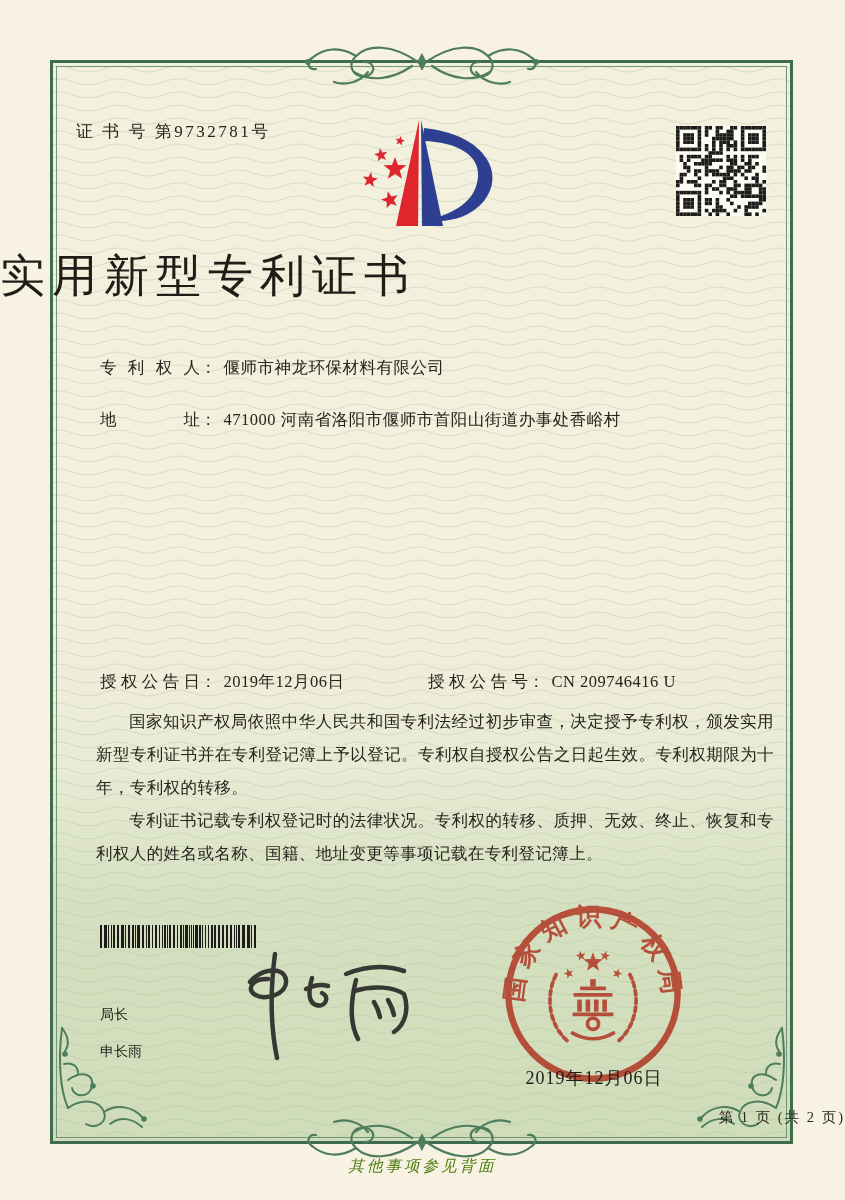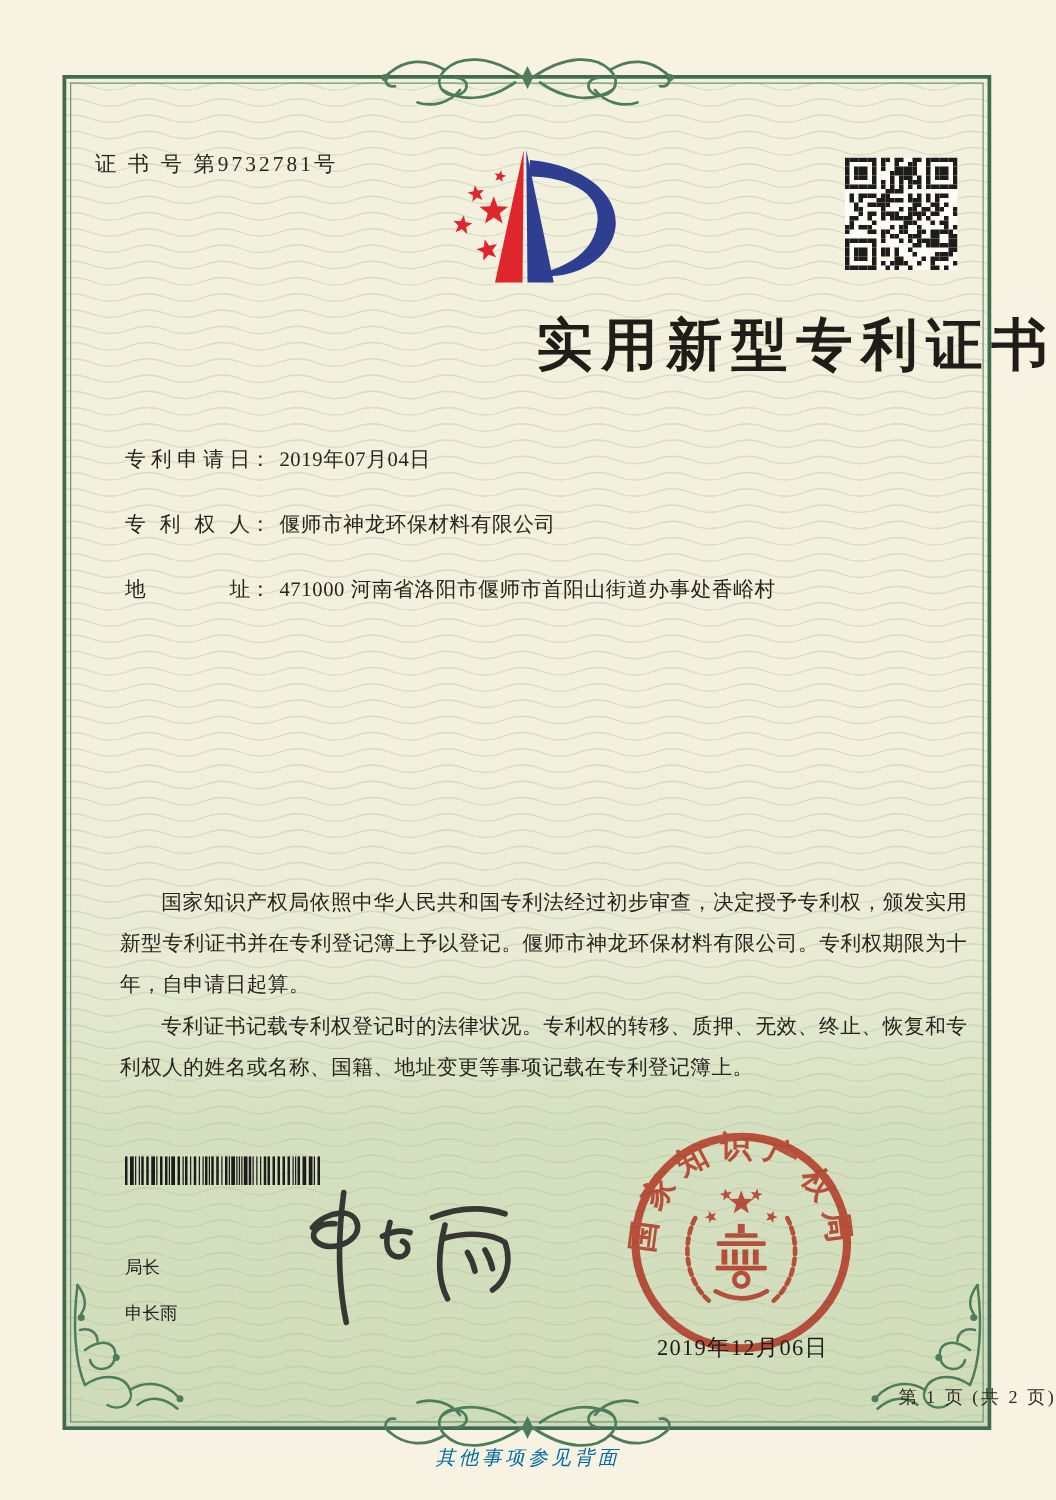--- a/index.html
+++ b/index.html
@@ -9,40 +9,40 @@
   body{font-family:"Liberation Serif","DejaVu Serif",serif;}
   .page{position:relative;width:845px;height:1200px;background:var(--paper);overflow:hidden;margin:0 auto;}
   .frame{position:absolute;left:50px;top:60px;width:743px;height:1084px;border:3px solid var(--green);box-sizing:border-box;pointer-events:none;}
   .frame-inner{position:absolute;inset:3px;border:1px solid #6f9679;}
   .tint{position:absolute;left:53px;top:63px;width:737px;height:1078px;
     background:linear-gradient(180deg,rgba(205,221,185,0.10) 0%,rgba(205,221,185,0.10) 50%,rgba(205,221,185,0.35) 66%,rgba(199,216,178,0.70) 78%,rgba(196,214,174,0.78) 100%);}
   .waves{position:absolute;left:53px;top:63px;width:737px;height:1078px;opacity:.38;}
   .cert-no{position:absolute;left:76px;top:120px;font-size:17px;letter-spacing:2.5px;color:var(--ink);}
   .logo{position:absolute;left:333px;top:114px;width:180px;height:122px;}
   .qr{position:absolute;left:676px;top:126px;width:90px;height:90px;}
-  .title{position:absolute;left:0;top:246px;width:845px;text-align:right;font-size:45px;font-weight:700;
+  .title{position:absolute;left:0;top:246px;width:845px;text-align:left;font-size:45px;font-weight:400;
          letter-spacing:7px;color:#1e1d18;margin:0;}
   .fields{position:absolute;left:100px;top:357px;width:660px;font-size:16.5px;color:var(--ink);}
   .frow{height:52px;white-space:nowrap;}
   .flabel{display:inline-block;width:100px;text-align:justify;text-align-last:justify;vertical-align:top;}
   .fcolon{display:inline-block;margin-right:7px;}
   .fvalue{letter-spacing:0.5px;}
   .grant-row{position:absolute;left:100px;top:671px;width:680px;font-size:16.5px;color:var(--ink);white-space:nowrap;}
   .grant-second{position:absolute;left:328px;top:0;}
   .paras{position:absolute;left:96px;top:705px;width:678px;font-size:16.5px;line-height:33px;color:var(--ink);
          text-align:justify;}
   .paras p{margin:0;text-indent:2em;letter-spacing:0.4px;}
   .barcode{position:absolute;left:100px;top:925px;width:158px;height:23px;}
   .signatory{position:absolute;left:100px;top:996px;font-size:14px;color:#23221c;line-height:37px;}
   .signature{position:absolute;left:228px;top:944px;width:200px;height:122px;opacity:.92;}
   .seal{position:absolute;left:500px;top:901px;width:186px;height:186px;opacity:.9;mix-blend-mode:multiply;}
   .seal-date{position:absolute;left:506px;top:1066px;width:176px;text-align:center;font-size:18px;letter-spacing:1px;color:#1d1c18;}
   .page-info{position:absolute;left:0;top:1108px;width:845px;text-align:right;font-size:14.5px;letter-spacing:2px;color:#2a291f;}
   .footer-note{position:absolute;left:0;top:1156px;width:845px;text-align:center;font-size:15.5px;letter-spacing:3px;
-               font-style:italic;color:#0369a1;}
+               font-style:italic;color:#4d7c0f;}
   .orn{position:absolute;pointer-events:none;}
   .orn-top{left:272px;top:32px;width:300px;height:56px;}
   .orn-bottom{left:272px;top:1116px;width:300px;height:56px;transform:scaleY(-1);}
   .orn-bl{left:52px;top:1020px;width:96px;height:122px;}
   .orn-br{left:696px;top:1020px;width:96px;height:122px;transform:scaleX(-1);}
 </style>
 </head>
 <body>
 
 <div class="page">
@@ -538,33 +538,36 @@
       <rect x="86.4" y="64.8" width="3.6" height="3.6" fill="#1d1c1a"></rect>
       <rect x="86.4" y="68.4" width="3.6" height="3.6" fill="#1d1c1a"></rect>
       <rect x="86.4" y="72" width="3.6" height="3.6" fill="#1d1c1a"></rect>
       <rect x="86.4" y="82.8" width="3.6" height="3.6" fill="#1d1c1a"></rect>
     </svg>
 
   <h1 class="title">实用新型专利证书</h1>
 
   <div class="fields">
     <div class="frow">
-      <span class="flabel">专利申请日</span><span class="fcolon">：</span><span class="fvalue">2019年07月04日</span>
-    </div>
-    <div class="frow">
       <span class="flabel">专利权人</span><span class="fcolon">：</span><span class="fvalue">偃师市神龙环保材料有限公司</span>
     </div>
     <div class="frow">
       <span class="flabel">地址</span><span class="fcolon">：</span><span class="fvalue">471000 河南省洛阳市偃师市首阳山街道办事处香峪村</span>
     </div>
   </div>
 
+  <div class="grant-row">
+    <span class="flabel">授权公告日</span><span class="fcolon">：</span><span class="fvalue">2019年12月06日</span>
+    <span class="grant-second">
+      <span class="flabel">授权公告号</span><span class="fcolon">：</span><span class="fvalue">CN 209746416 U</span>
+    </span>
+  </div>
 
   <div class="paras">
-    <p>国家知识产权局依照中华人民共和国专利法经过初步审查，决定授予专利权，颁发实用新型专利证书并在专利登记簿上予以登记。偃师市神龙环保材料有限公司。专利权期限为十年，自申请日起算。</p>
+    <p>国家知识产权局依照中华人民共和国专利法经过初步审查，决定授予专利权，颁发实用新型专利证书并在专利登记簿上予以登记。专利权自授权公告之日起生效。专利权期限为十年，专利权的转移。</p>
     <p>专利证书记载专利权登记时的法律状况。专利权的转移、质押、无效、终止、恢复和专利权人的姓名或名称、国籍、地址变更等事项记载在专利登记簿上。</p>
   </div>
 
   <svg class="barcode" id="barcode" viewBox="0 0 158 23" preserveAspectRatio="none">
       <rect x="0" y="0" width="2" height="23" fill="#1d1c1a"></rect>
       <rect x="4" y="0" width="3" height="23" fill="#1d1c1a"></rect>
       <rect x="8" y="0" width="1" height="23" fill="#1d1c1a"></rect>
       <rect x="11" y="0" width="1" height="23" fill="#1d1c1a"></rect>
       <rect x="13" y="0" width="2" height="23" fill="#1d1c1a"></rect>
       <rect x="17" y="0" width="2" height="23" fill="#1d1c1a"></rect>

